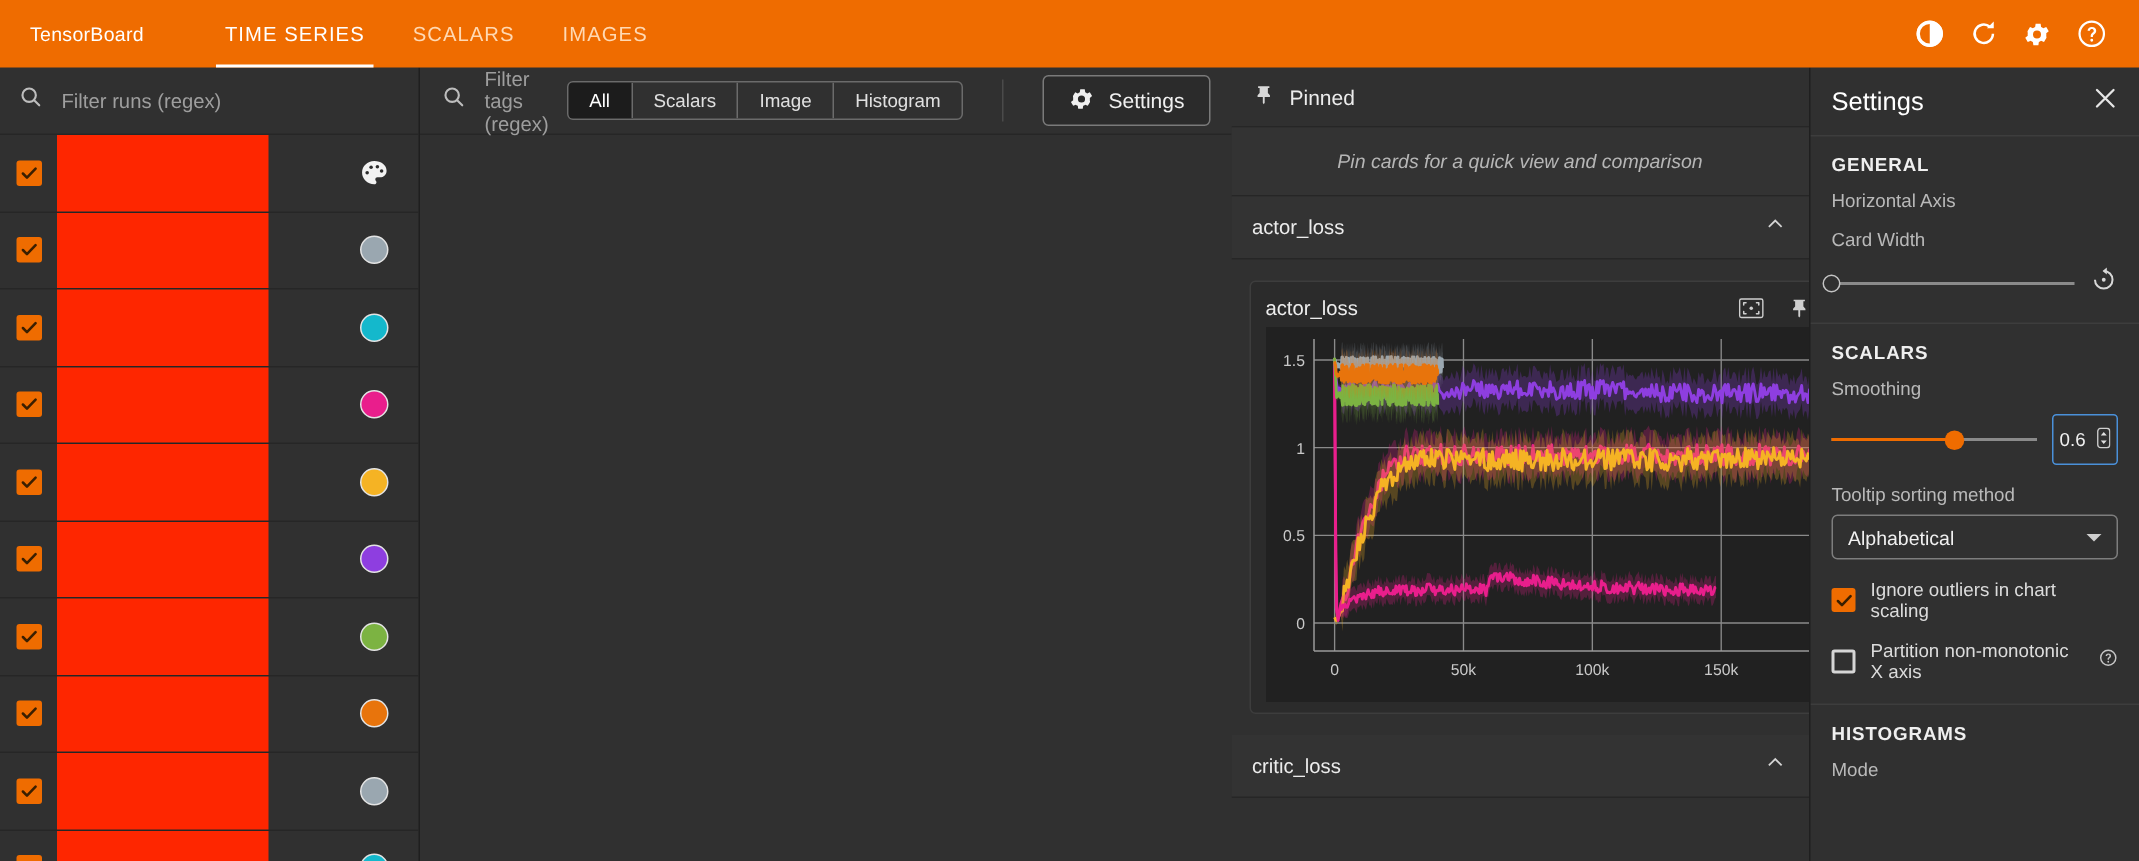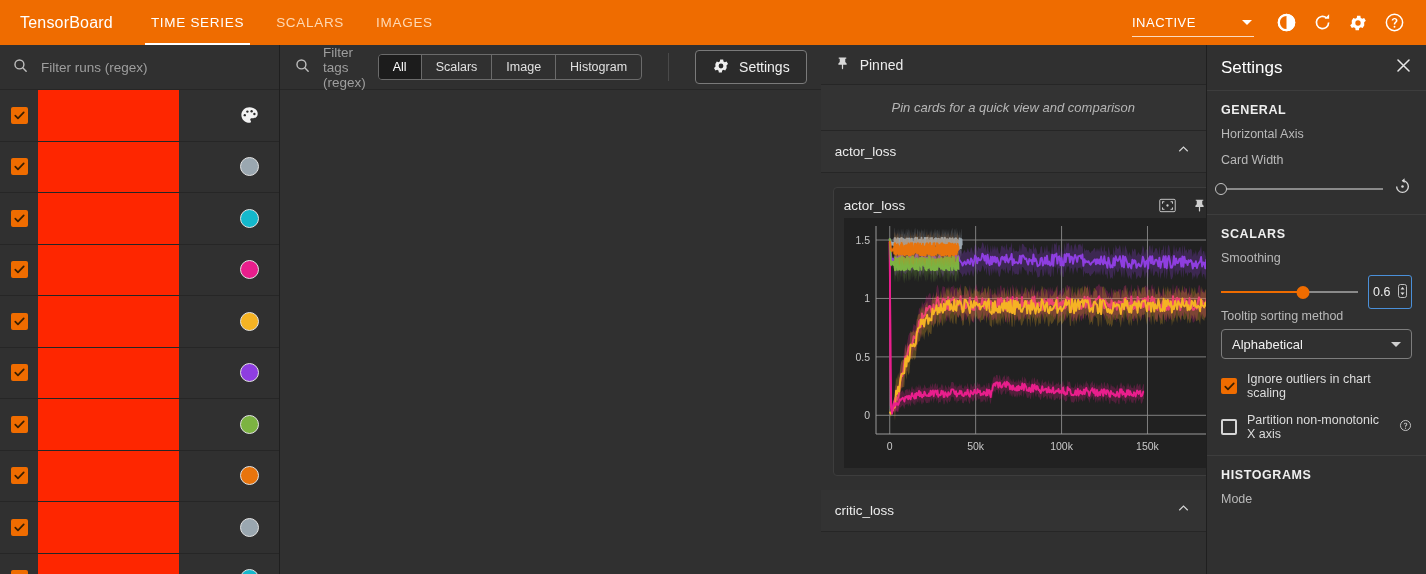--- a/index.html
+++ b/index.html
@@ -11,22 +11,22 @@
     color: #e8e8e8;
   }
 
   
   .topbar {
     height: 45px; background: #ef6c00;
     display: flex; align-items: center; padding: 0 14px;
     position: relative;
   }
   .brand {
-    font-size: 16px; color: #fff; font-weight: 400;
-    letter-spacing: .2px; margin-right: 22px; padding-left: 6px;
+    font-size: 13px; color: #fff; font-weight: 400;
+    letter-spacing: .2px; margin-right: 38px; padding-left: 6px;
   }
   .navtabs { display: flex; align-items: center; height: 45px; }
   .navtab {
     font-size: 13.5px; letter-spacing: .7px; color: #ffd9b3;
     padding: 0 16px; height: 45px; line-height: 45px;
     cursor: pointer; position: relative; white-space: nowrap;
   }
   .navtab.active { color: #fff; }
   .navtab.active::after {
     content: ""; position: absolute; left: 10px; right: 10px; bottom: 0;
@@ -217,24 +217,20 @@
 <body>
 
 <div class="topbar">
   <div class="brand">TensorBoard</div>
   <div class="navtabs">
     <div class="navtab active">TIME SERIES</div>
     <div class="navtab">SCALARS</div>
     <div class="navtab">IMAGES</div>
   </div>
   <div class="topright">
-    <div class="inactive-select">
-      <span class="val">INACTIVE</span>
-      <span class="caret"></span>
-    </div>
     <div class="icon-btn">
       <svg width="21" height="21" viewBox="0 0 24 24">
           <path fill="#fff" d="M12 2a10 10 0 100 20 10 10 0 000-20zm0 2.5V19.5a7.5 7.5 0 010-15z"></path>
           <circle cx="12" cy="12" r="9.2" fill="none" stroke="#fff" stroke-width="1.8"></circle>
         </svg>
     </div>
     <div class="icon-btn">
       <svg width="21" height="21" viewBox="0 0 24 24">
           <path fill="none" stroke="#fff" stroke-width="1.9" d="M19 12a7 7 0 11-2.4-5.3"></path>
           <path fill="#fff" d="M19.6 2.6v5.2h-5.2z"></path>
@@ -598,21 +594,21 @@
         <div class="numbox">
           <span class="v">0.6</span>
           <span>
             <svg width="9" height="14" viewBox="0 0 9 14">
                 <rect x="0.5" y="0.5" width="8" height="13" rx="2" fill="none" stroke="#cfcfcf" stroke-width="0.9"></rect>
                 <path fill="#e0e0e0" d="M4.5 3l2 2.4h-4zM4.5 11l-2-2.4h4z"></path>
               </svg>
           </span>
         </div>
       </div>
-      <div class="sp-label" style="">Tooltip sorting method</div>
+      <div class="sp-label" style="margin-top:13px">Tooltip sorting method</div>
       <div class="sp-select">
         <span>Alphabetical</span>
         <span class="caret"></span>
       </div>
       <div class="cbrow">
         <span class="cb-on">
           <svg width="11" height="9" viewBox="0 0 12 10">
               <path fill="none" stroke="#3a1f00" stroke-width="1.9" stroke-linecap="round" stroke-linejoin="round" d="M1.3 5.2l3 3L10.7 1.6"></path>
             </svg>
         </span>

